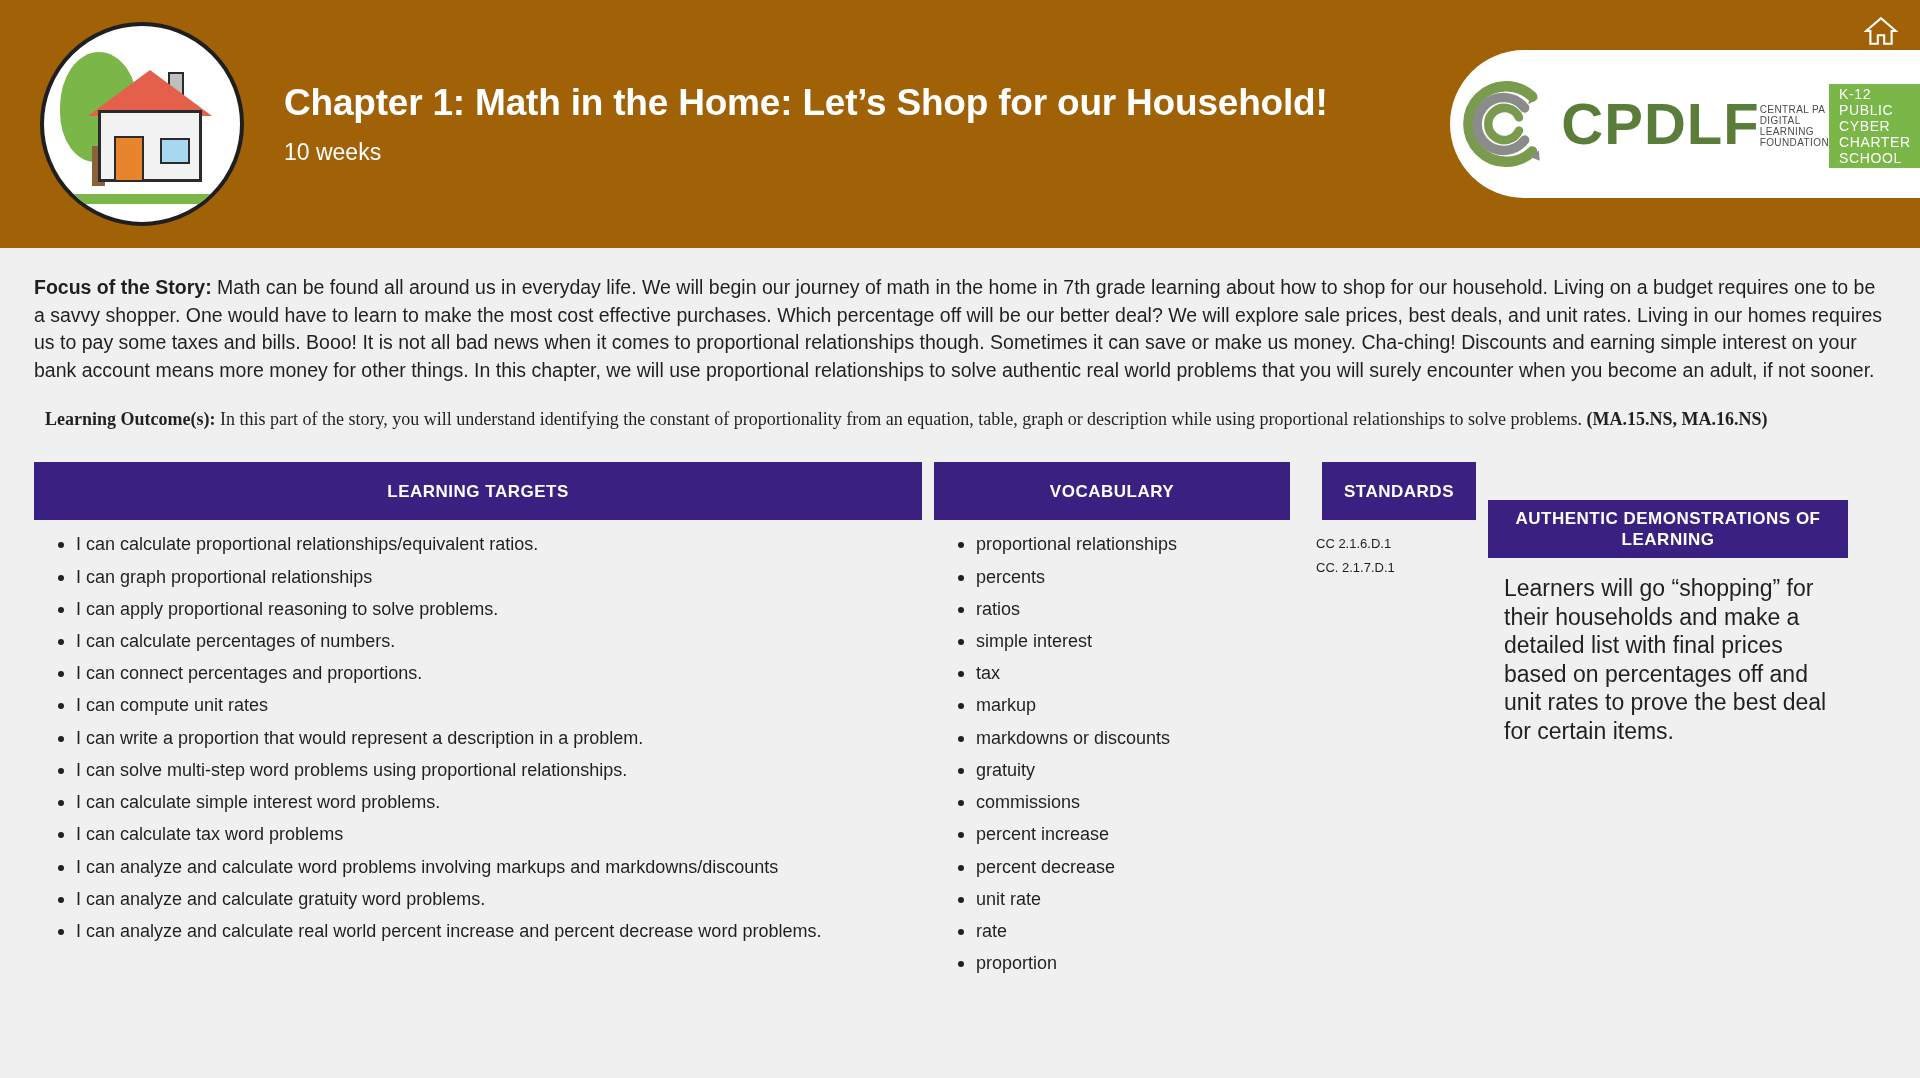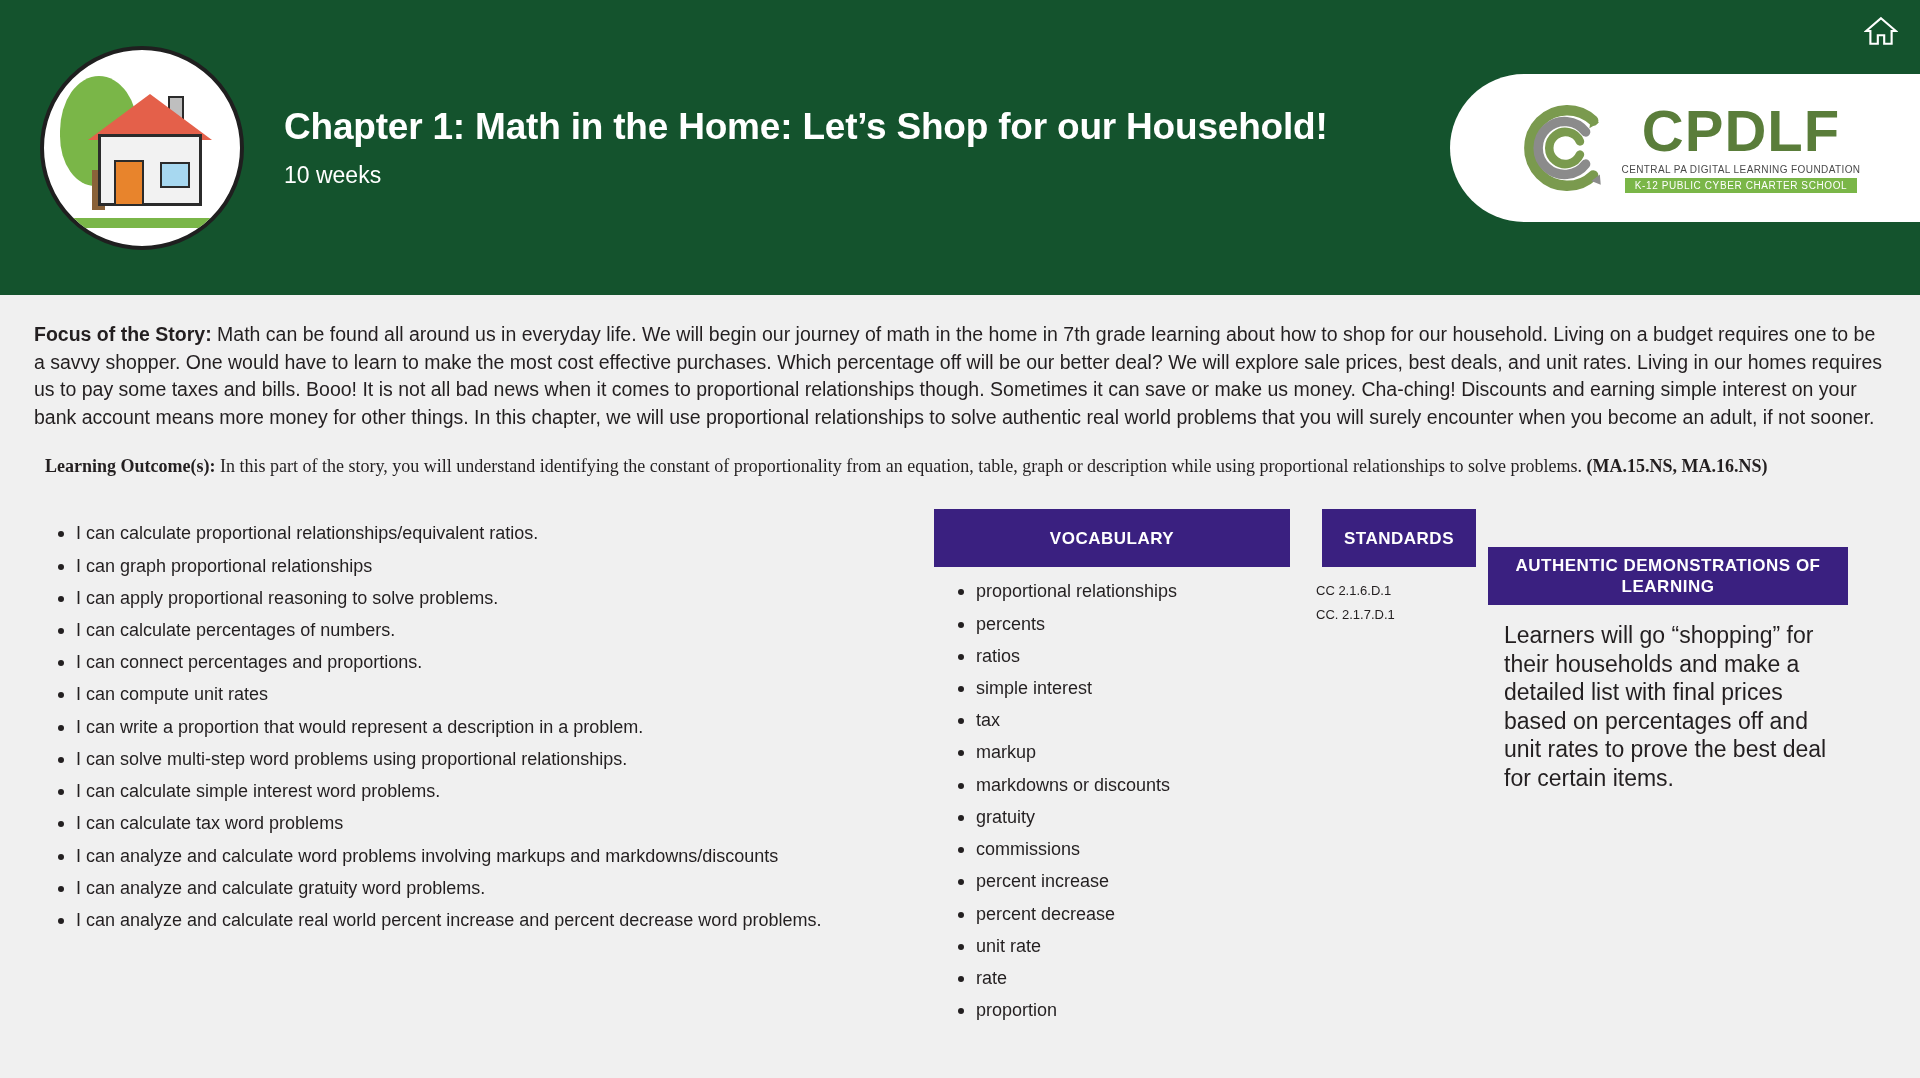--- a/index.html
+++ b/index.html
@@ -12,22 +12,22 @@
     background: #ffffff;
     font-family: "Liberation Sans", sans-serif;
     color: #231f20;
     overflow: hidden;
     position: relative;
   }
 
   
   .header {
     position: relative;
-    height: 295px;
-    background: #14532d;
+    height: 248px;
+    background: #a16207;
     display: flex;
     align-items: center;
     box-sizing: border-box;
     padding-left: 40px;
   }
   .home-icon {
     position: absolute;
     top: 14px;
     right: 22px;
     width: 34px;
@@ -150,36 +150,36 @@
     flex: none;
     position: relative;
   }
   .swirl {
     width: 104px;
     height: 104px;
     position: relative;
     flex: none;
     margin-right: 8px;
   }
-  .cpdlf-words { display: flex; flex-direction: column; align-items: center; }
+  .cpdlf-words { display: flex; flex-direction: row; align-items: center; }
   .cpdlf-main {
     font-size: 58px;
     font-weight: bold;
     color: #5a7d3a;
     letter-spacing: 1px;
     line-height: 1;
   }
   .cpdlf-sub {
     font-size: 10px;
     color: #4a4a4a;
     letter-spacing: 0.4px;
     margin-top: 4px;
   }
   .cpdlf-tag {
-    font-size: 10px;
+    font-size: 14px;
     color: #ffffff;
     background: #7ab648;
     padding: 2px 10px;
     margin-top: 3px;
     letter-spacing: 0.6px;
   }
 
   
   .content {
     background: #f0f0f0;
@@ -337,20 +337,21 @@
     <b>Focus of the Story:</b><span> Math can be found all around us in everyday life. We will begin our journey of math in the home in 7th grade learning about how to shop for our household. Living on a budget requires one to be a savvy shopper. One would have to learn to make the most cost effective purchases.  Which percentage off will be our better deal? We will explore sale prices, best deals, and unit rates.  Living in our homes requires us to pay some taxes and bills. Booo! It is not all bad news when it comes to proportional relationships though. Sometimes it can save or make us money. Cha-ching! Discounts and earning simple interest on your bank account means more money for other things. In this chapter, we will use proportional relationships to solve authentic real world problems that you will surely encounter when you become an adult, if not sooner.</span>
   </p>
 
   <p class="outcome-para">
     <b>Learning Outcome(s):</b><span> In this part of the story, you will understand identifying the constant of proportionality from an equation, table, graph or description while using proportional relationships to solve problems. </span><b>(MA.15.NS, MA.16.NS)</b>
   </p>
 
   <div class="columns">
 
     <div class="col col-learning">
+      <div class="col-head">LEARNING TARGETS</div>
       <ul class="col-list">
         <li>I can calculate proportional relationships/equivalent ratios.</li>
         <li>I can graph proportional relationships</li>
         <li>I can apply proportional reasoning to solve problems.</li>
         <li>I can calculate percentages of numbers.</li>
         <li>I can  connect percentages and proportions.</li>
         <li>I can compute unit rates</li>
         <li>I can write a proportion that would represent a description in a problem.</li>
         <li>I can solve multi-step word problems using proportional  relationships.</li>
         <li>I can calculate simple interest word problems.</li>

